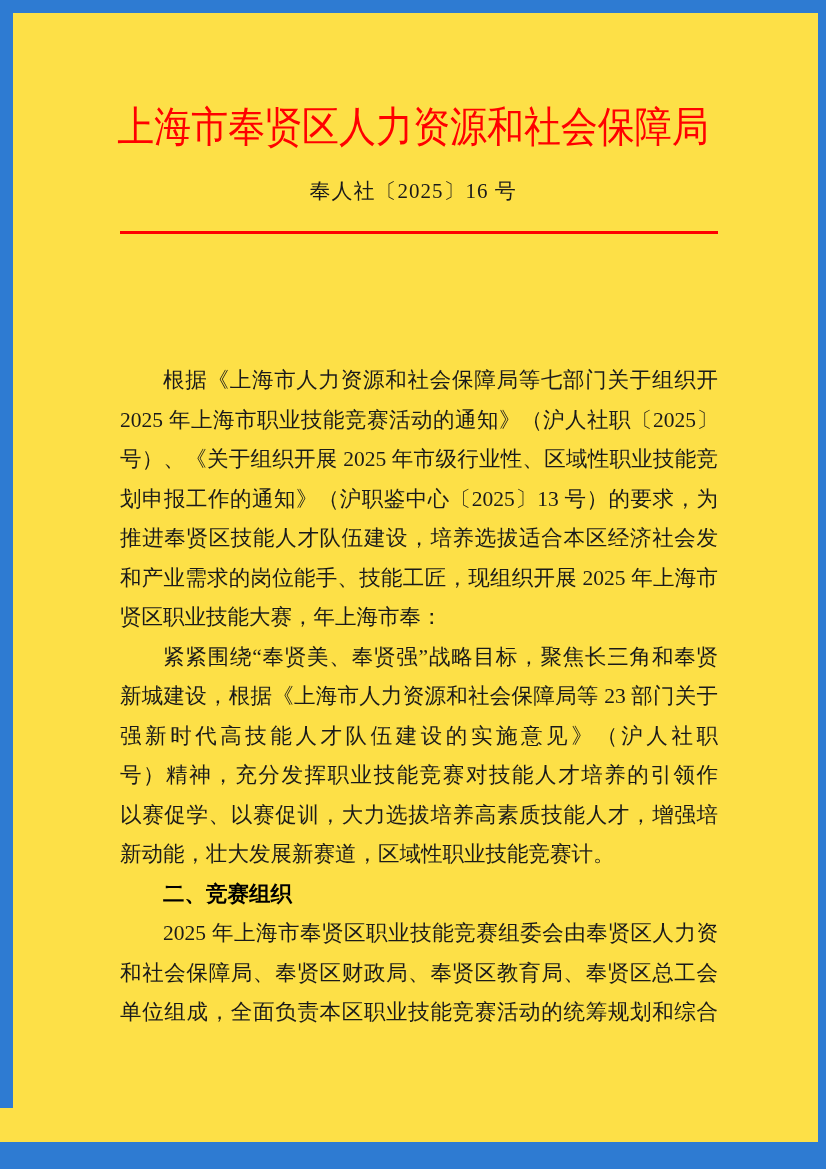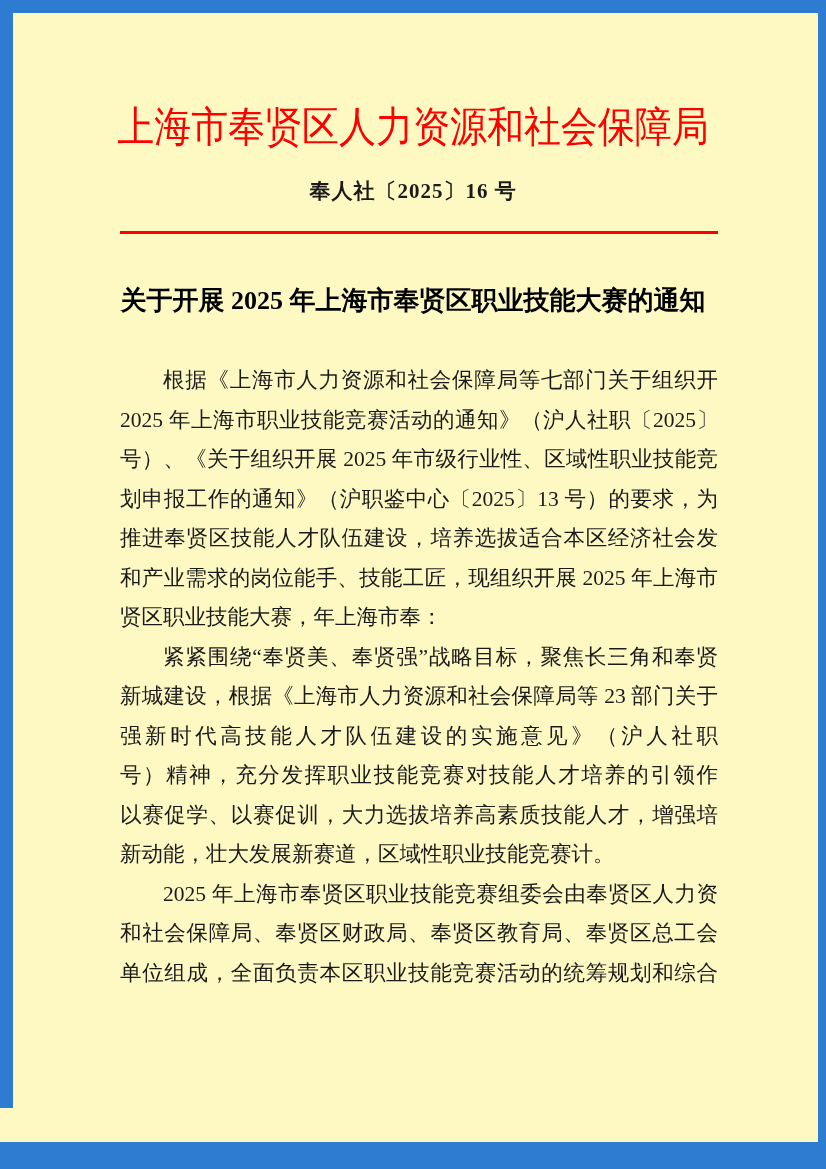--- a/index.html
+++ b/index.html
@@ -5,21 +5,21 @@
   html, body { margin: 0; padding: 0; }
   body {
     width: 826px;
     height: 1169px;
     position: relative;
     background: #ffffff;
     overflow: hidden;
     font-family: "Liberation Serif", "DejaVu Serif", serif;
     color: #111111;
   }
-  .page { position: absolute; inset: 0; background: #fef9c3; }
+  .page { position: absolute; inset: 0; background: #fde047; }
 
   
   .edge { position: absolute; background: #2e7bd2; }
   .edge-top    { left: 0; top: 0; width: 826px; height: 13px; }
   .edge-left   { left: 0; top: 0; width: 13px; height: 1108px; }
   .edge-right  { right: 0; top: 0; width: 8px; height: 1169px; }
   .edge-bottom { left: 0; top: 1142px; width: 826px; height: 27px; }
 
   .agency-title {
     position: absolute; top: 98px; left: 0; right: 0;
@@ -30,21 +30,20 @@
   .agency-title .squeeze {
     display: inline-block;
     transform: scaleX(0.88);
     transform-origin: center;
   }
   .doc-number {
     position: absolute; top: 174px; left: 0; right: 0;
     text-align: center; line-height: 34px;
     font-size: 21px; color: #1a1a1a;
     letter-spacing: 1px;
-    font-weight: bold;
   }
   .divider {
     position: absolute; top: 231px; left: 120px;
     width: 598px; height: 3px; background: #ff0000;
   }
   .doc-title {
     position: absolute; top: 282px; left: 0; right: 0;
     text-align: center; line-height: 38px;
     font-size: 26px; font-weight: bold; color: #000000;
     white-space: nowrap;
@@ -73,36 +72,36 @@
 <div class="page">
 
   <div class="agency-title">
     <span class="squeeze">上海市奉贤区人力资源和社会保障局</span>
   </div>
 
   <div class="doc-number">奉人社〔2025〕16 号</div>
 
   <div class="divider"></div>
 
-  <div class="doc-title">关于开展 2025 年上海市奉贤区职业技能大赛的通知</div>
 
   <div class="doc-body">
       <div class="line fill indent">根据《上海市人力资源和社会保障局等七部门关于组织开展</div>
       <div class="line fill">2025 年上海市职业技能竞赛活动的通知》（沪人社职〔2025〕96</div>
       <div class="line fill">号）、《关于组织开展 2025 年市级行业性、区域性职业技能竞赛计</div>
       <div class="line fill">划申报工作的通知》（沪职鉴中心〔2025〕13 号）的要求，为加快</div>
       <div class="line fill">推进奉贤区技能人才队伍建设，培养选拔适合本区经济社会发展</div>
       <div class="line fill">和产业需求的岗位能手、技能工匠，现组织开展 2025 年上海市奉</div>
       <div class="line">贤区职业技能大赛，年上海市奉：</div>
       <div class="line fill indent">紧紧围绕“奉贤美、奉贤强”战略目标，聚焦长三角和奉贤</div>
       <div class="line fill">新城建设，根据《上海市人力资源和社会保障局等 23 部门关于加</div>
       <div class="line fill">强新时代高技能人才队伍建设的实施意见》（沪人社职〔2023〕345</div>
       <div class="line fill">号）精神，充分发挥职业技能竞赛对技能人才培养的引领作用，</div>
       <div class="line fill">以赛促学、以赛促训，大力选拔培养高素质技能人才，增强培育</div>
       <div class="line">新动能，壮大发展新赛道，区域性职业技能竞赛计。</div>
+      <div class="line heading">二、竞赛组织</div>
       <div class="line fill indent">2025 年上海市奉贤区职业技能竞赛组委会由奉贤区人力资源</div>
       <div class="line fill">和社会保障局、奉贤区财政局、奉贤区教育局、奉贤区总工会等</div>
       <div class="line fill">单位组成，全面负责本区职业技能竞赛活动的统筹规划和综合管</div>
     </div>
 
 </div>
 
 <div class="edge edge-top"></div>
 <div class="edge edge-left"></div>
 <div class="edge edge-right"></div>

